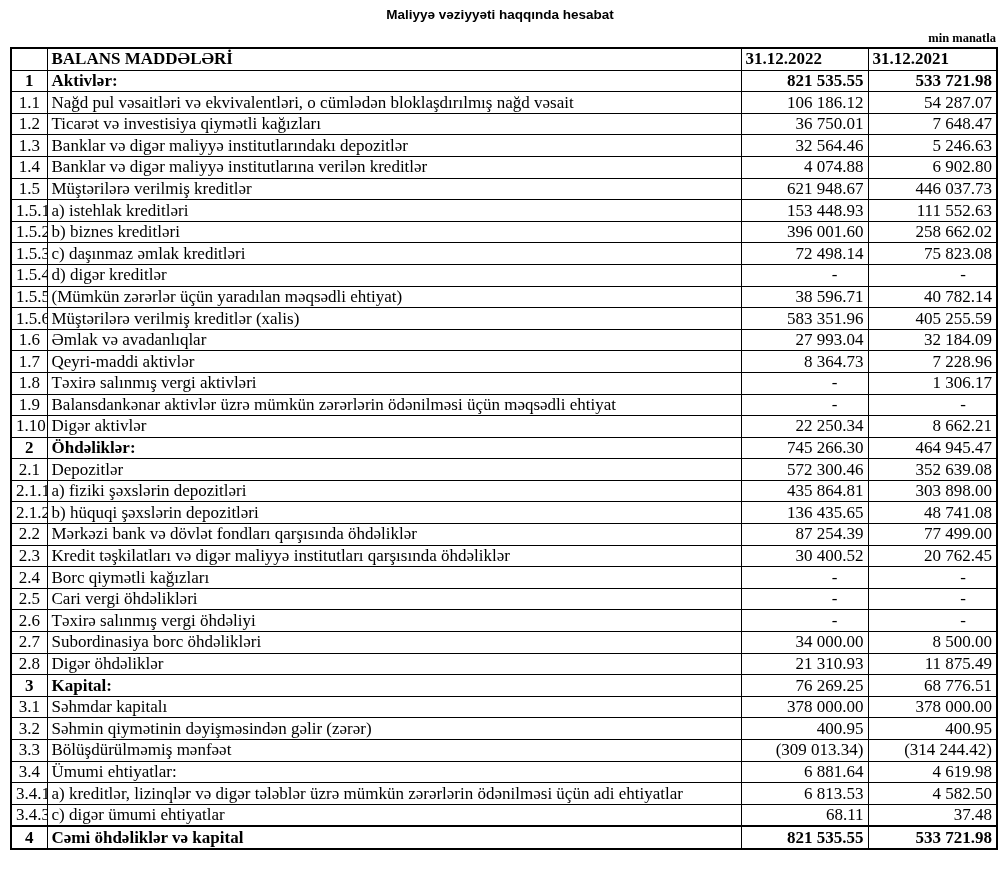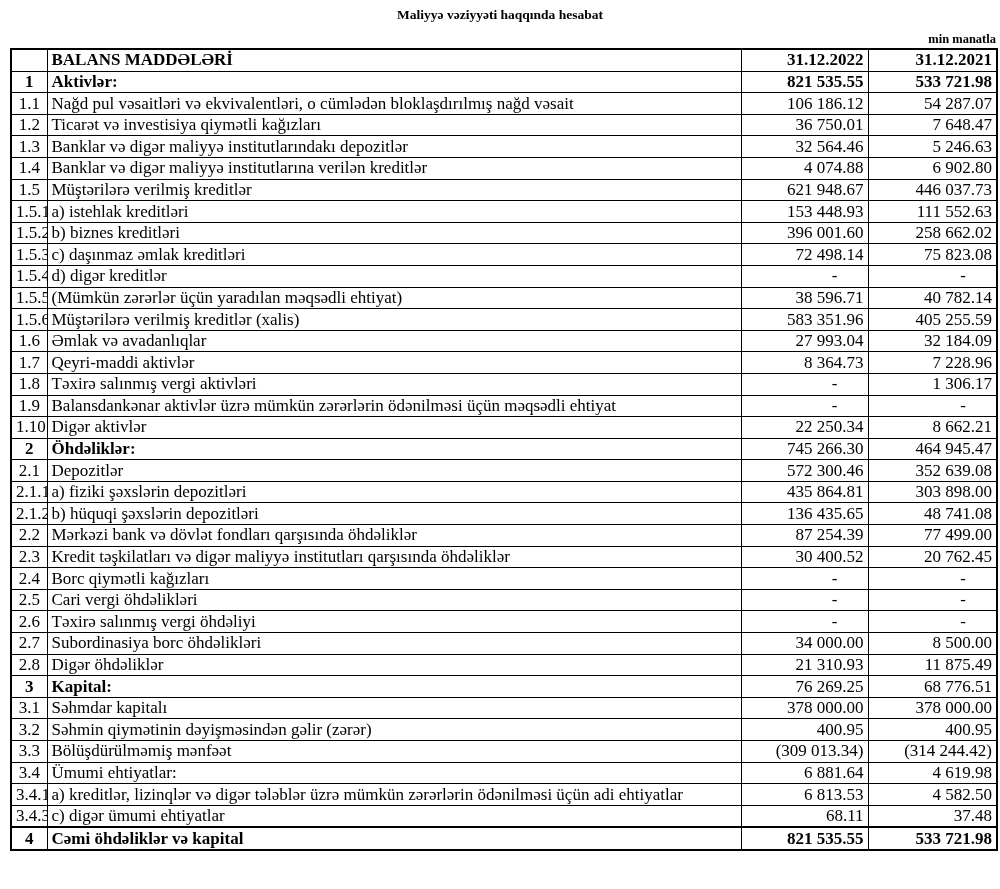--- a/index.html
+++ b/index.html
@@ -4,21 +4,21 @@
 <style>
   html,body{margin:0;padding:0;background:#ffffff;}
   .page{
     position:relative;
     width:1000px;height:889px;
     background:#ffffff;color:#000;
     font-family:"Liberation Serif", serif;
     box-sizing:border-box;
   }
   .report-title{
-    font-family:Liberation Serif, serif;
+    font-family:Liberation Sans, sans-serif;
     font-weight:bold;
     font-size:13.5px;
     text-align:center;
     padding-top:7px;
   }
   .unit-note{
     width:986px;
     margin:9px 0 1px 10px;
     text-align:right;
     font-weight:bold;
@@ -38,21 +38,21 @@
     padding:0 4px;
     line-height:1.05;
     overflow:hidden;
     white-space:nowrap;
     vertical-align:middle;
   }
   
   .c-val{border-left-width:2px;}
   thead th{font-weight:bold;}
   th.c-label{text-align:left;}
-  th.c-val{text-align:right;}
+  th.c-val{text-align:left;}
   .c-num{text-align:center;padding:0 1px;}
   .c-label{text-align:left;}
   td.c-val{text-align:right;padding-right:6px;}
   td.c-val.dash{padding-right:30px;}
   tr.section .c-num, tr.section .c-label{font-weight:bold;}
   tr.totals td.c-val{font-weight:bold;}
   tr.thick-top td{border-top:2px solid #000;}
   thead tr th{border-bottom:2px solid #000;}
 </style>
 </head>

